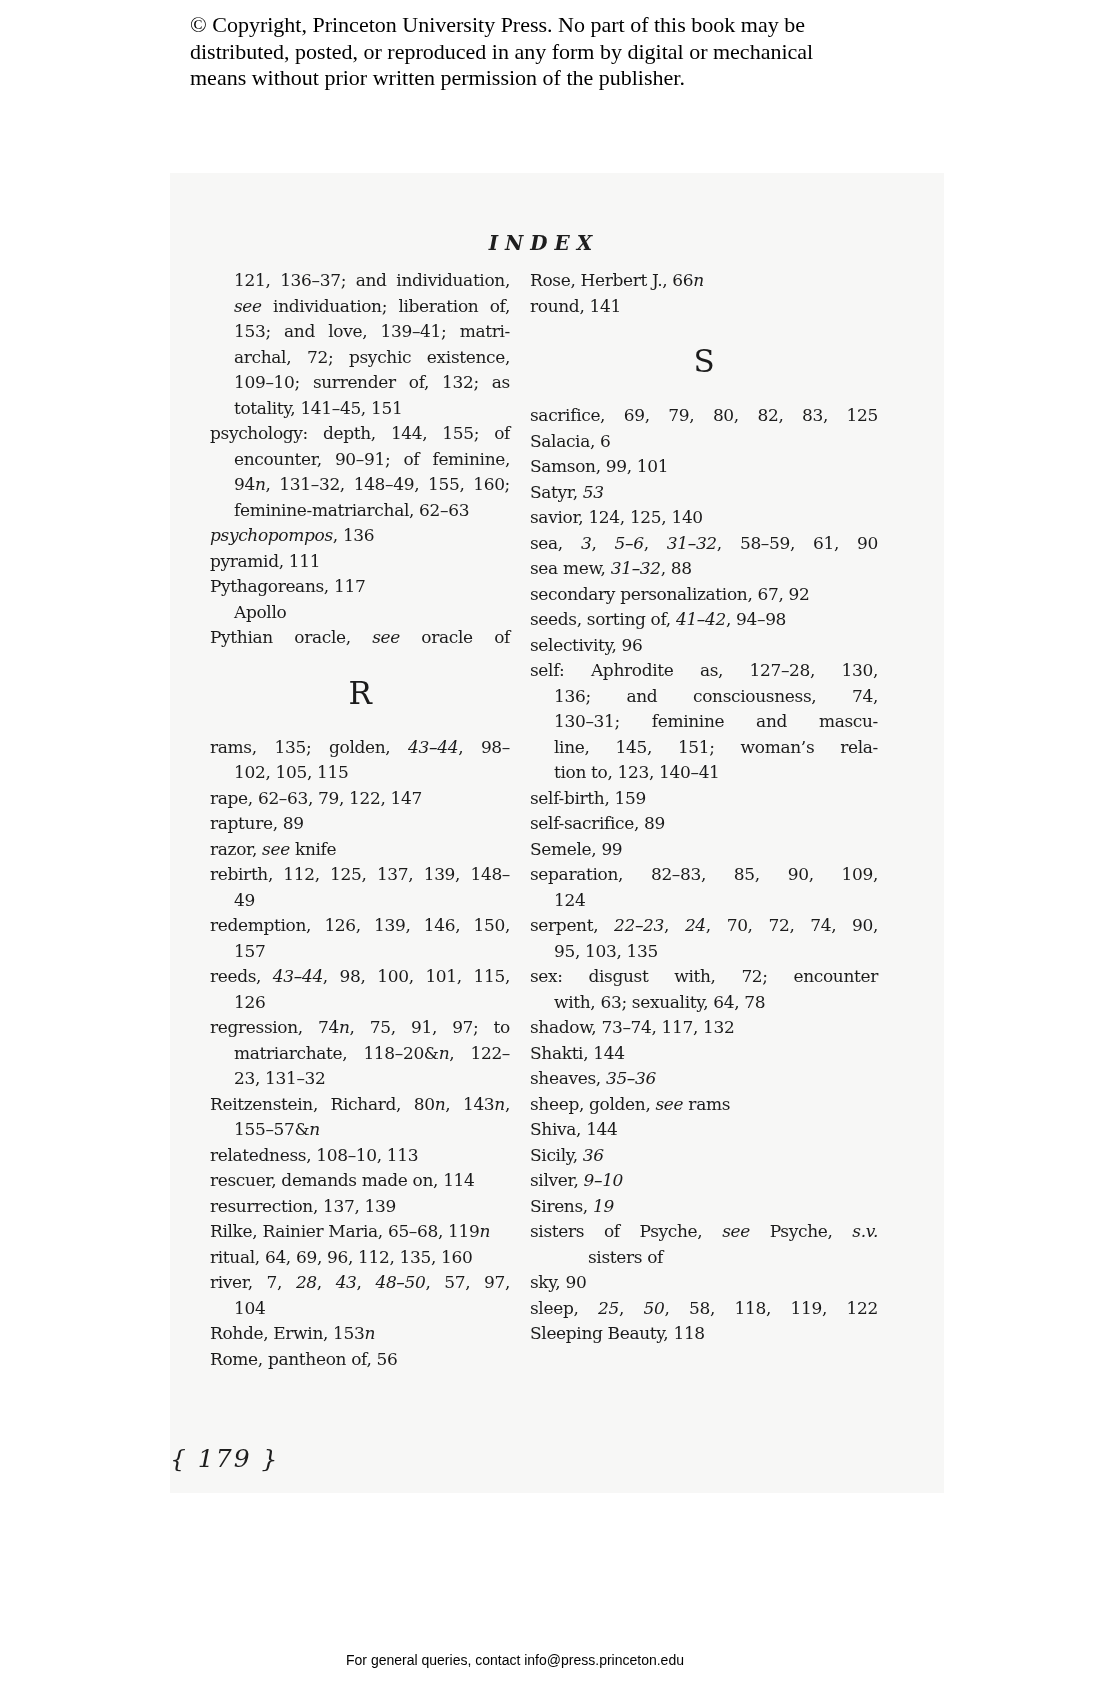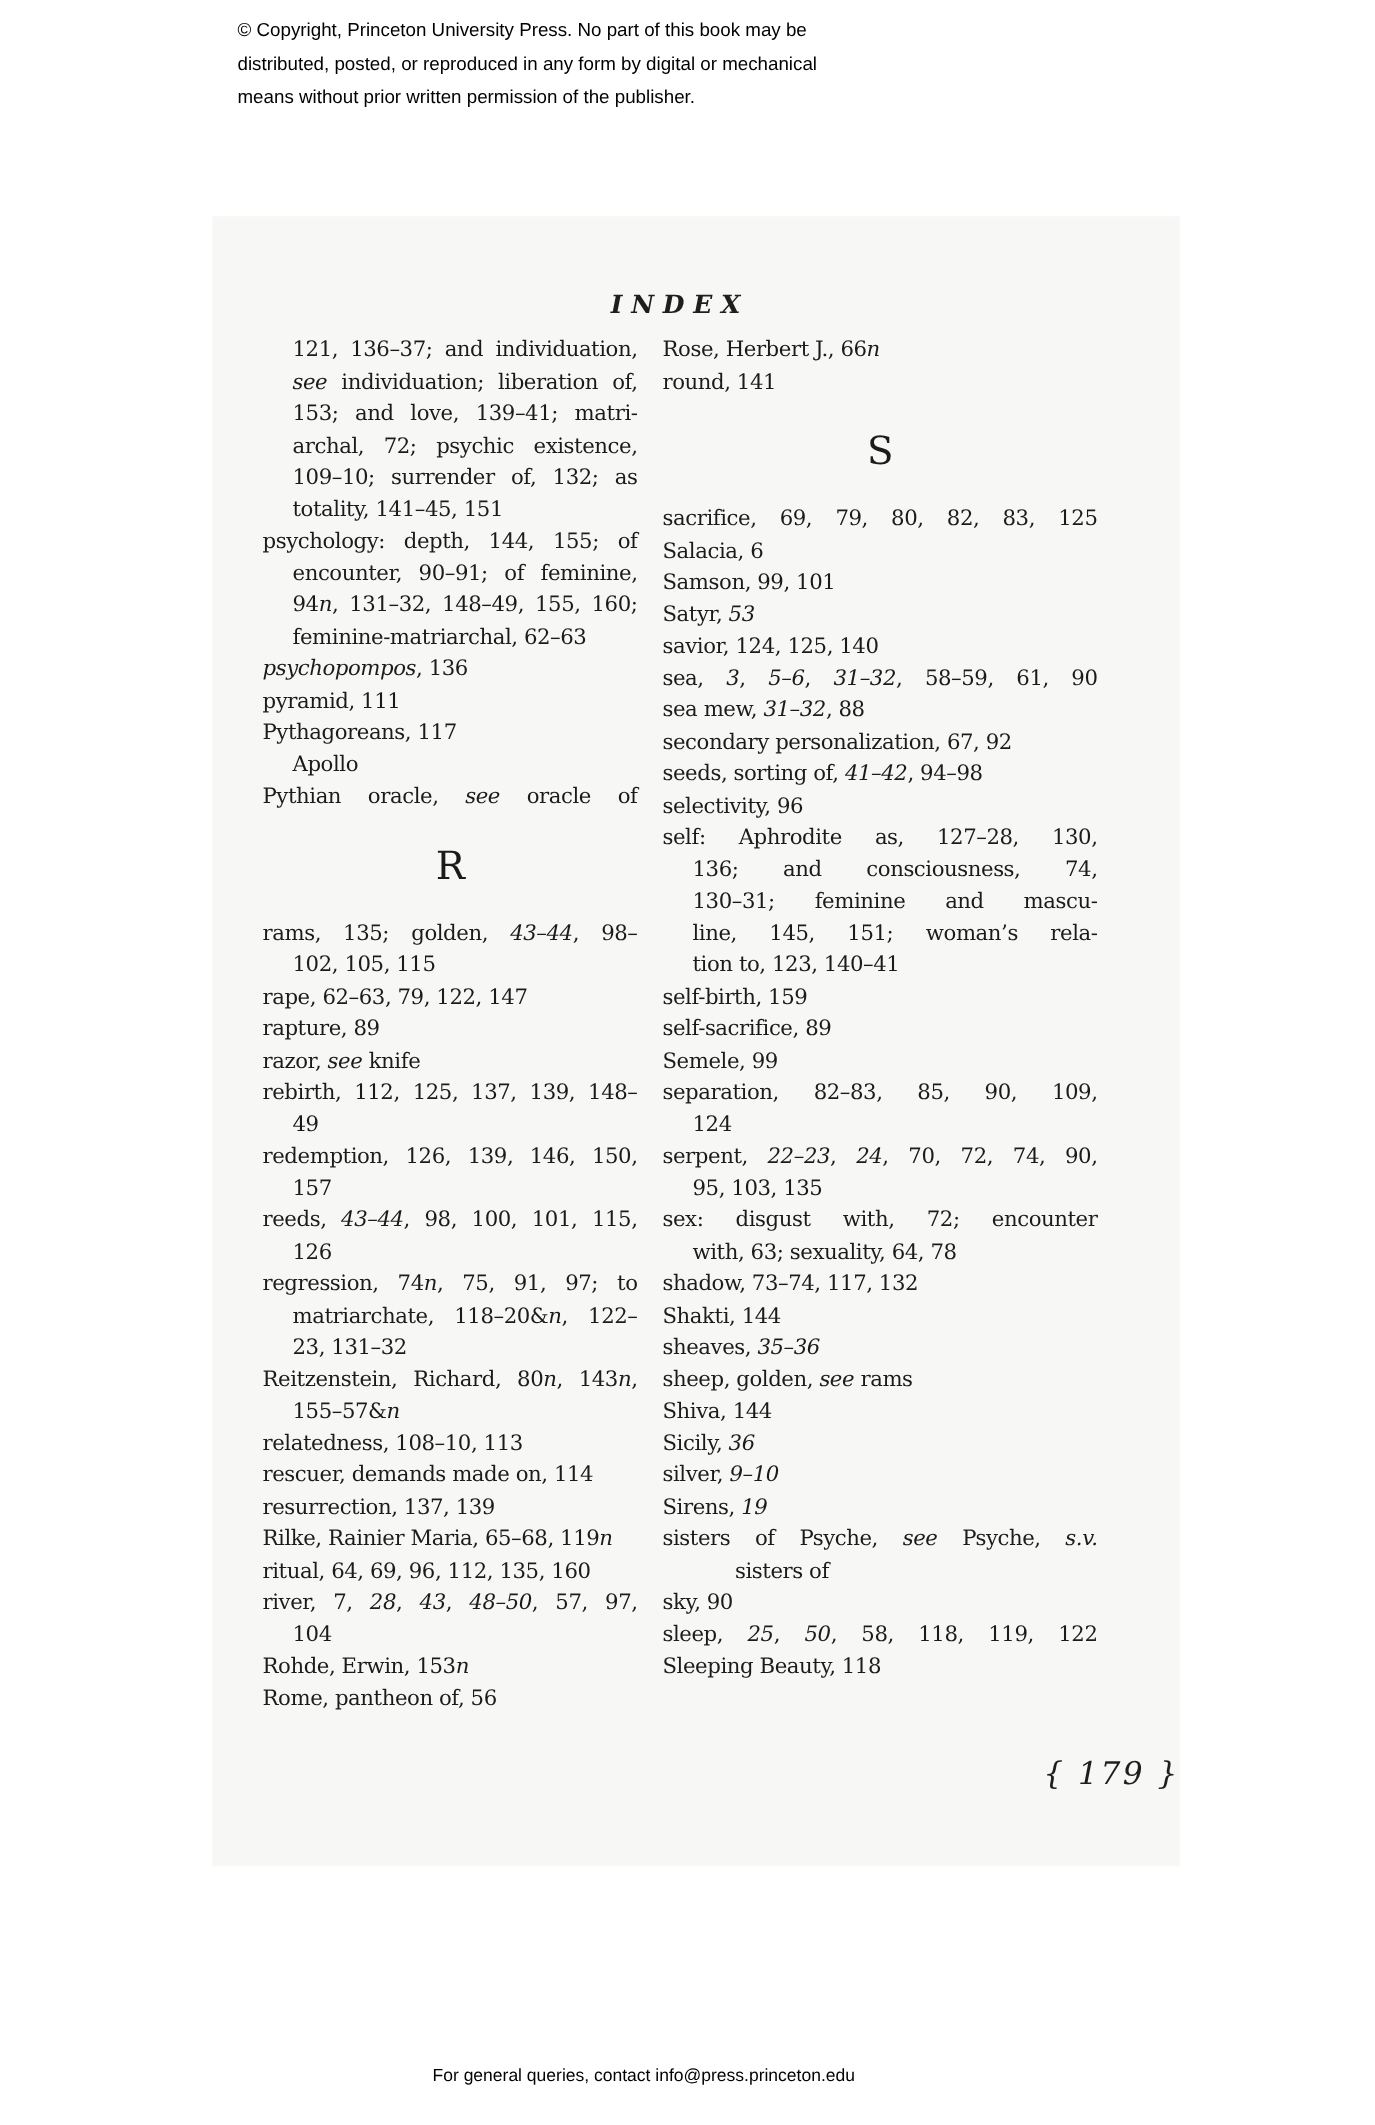--- a/index.html
+++ b/index.html
@@ -3,22 +3,22 @@
 <meta charset="utf-8">
 <style>
   html,body{margin:0;padding:0;}
   body{
     width:1100px;height:1700px;position:relative;
     background:#ffffff;
     font-family:"DejaVu Serif",serif;
   }
   .copyright{
     position:absolute;left:190px;top:12px;width:680px;
-    font-family:Liberation Sans, sans-serif;
-    font-size:15px;line-height:26.5px;color:#000;
+    font-family:Liberation Serif, serif;
+    font-size:22px;line-height:26.5px;color:#000;
     white-space:pre-line;
   }
   .scanpage{
     position:absolute;left:170px;top:173px;width:774px;height:1320px;
     background:#f7f7f6;
   }
   .index-heading{
     position:absolute;left:210px;top:231px;width:668px;
     text-align:center;font-style:italic;font-weight:600;
     font-size:20px;letter-spacing:7px;color:#1e1e1e;
@@ -34,22 +34,22 @@
   .ln.just{text-align:justify;text-align-last:justify;}
   .ind1{padding-left:24px;}
   .ind2{padding-left:58px;}
   .s-i{font-style:italic;}
   .s-b{font-weight:400;}
   .sect{
     text-align:center;font-size:31px;line-height:34px;
     margin:25px 0;color:#1b1b1b;
   }
   .pagenum{
-    position:absolute;left:170px;top:1404px;width:774px;
-    text-align:right;font-style:italic;font-size:25px;
+    position:absolute;left:170px;top:1444px;width:774px;
+    text-align:left;font-style:italic;font-size:25px;
     letter-spacing:2px;color:#1e1e1e;
   }
   .footer{
     position:absolute;left:0;top:1652px;width:1030px;
     text-align:center;
     font-family:"Liberation Sans",sans-serif;
     font-size:14px;color:#000;
   }
 </style>
 </head>

